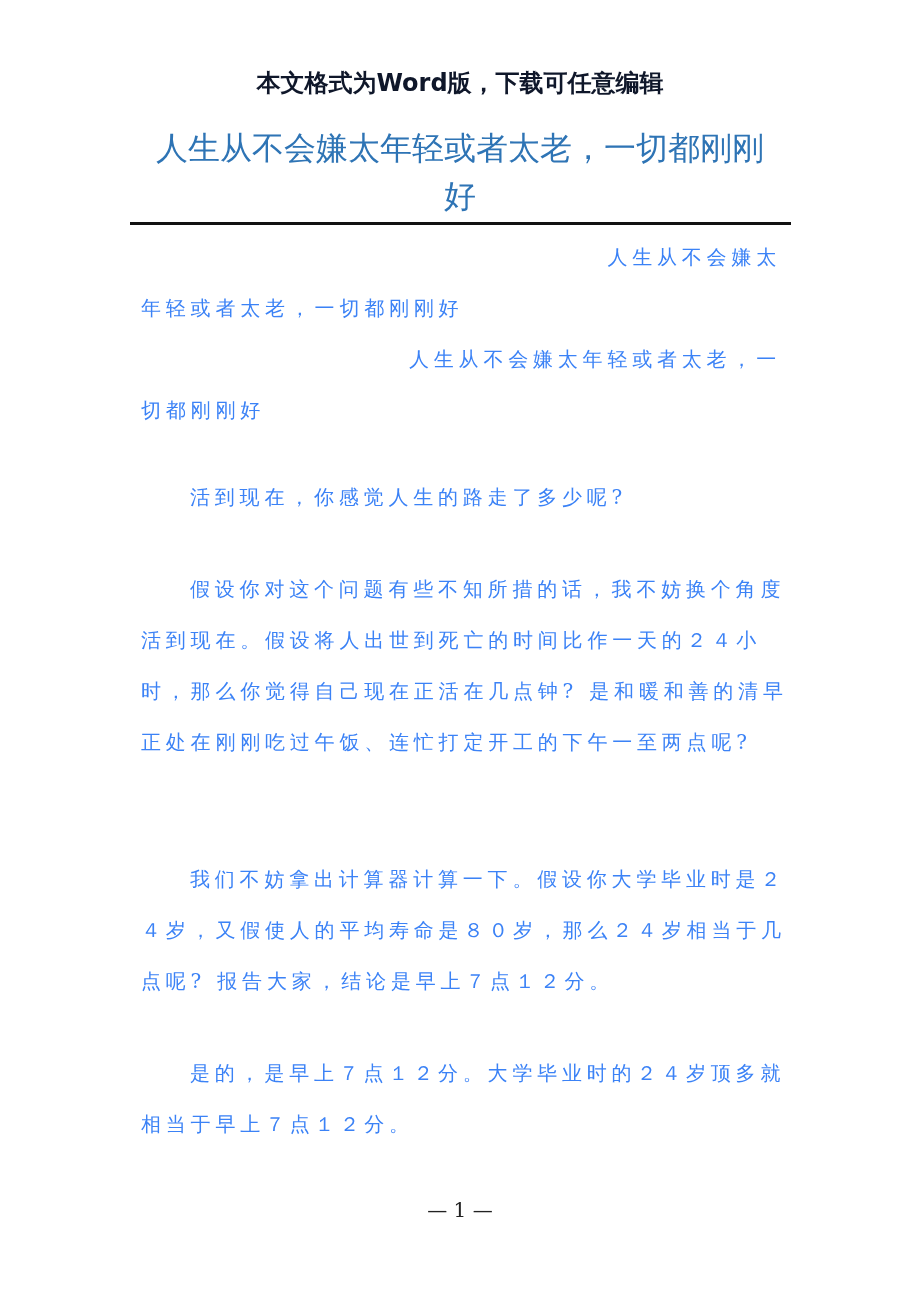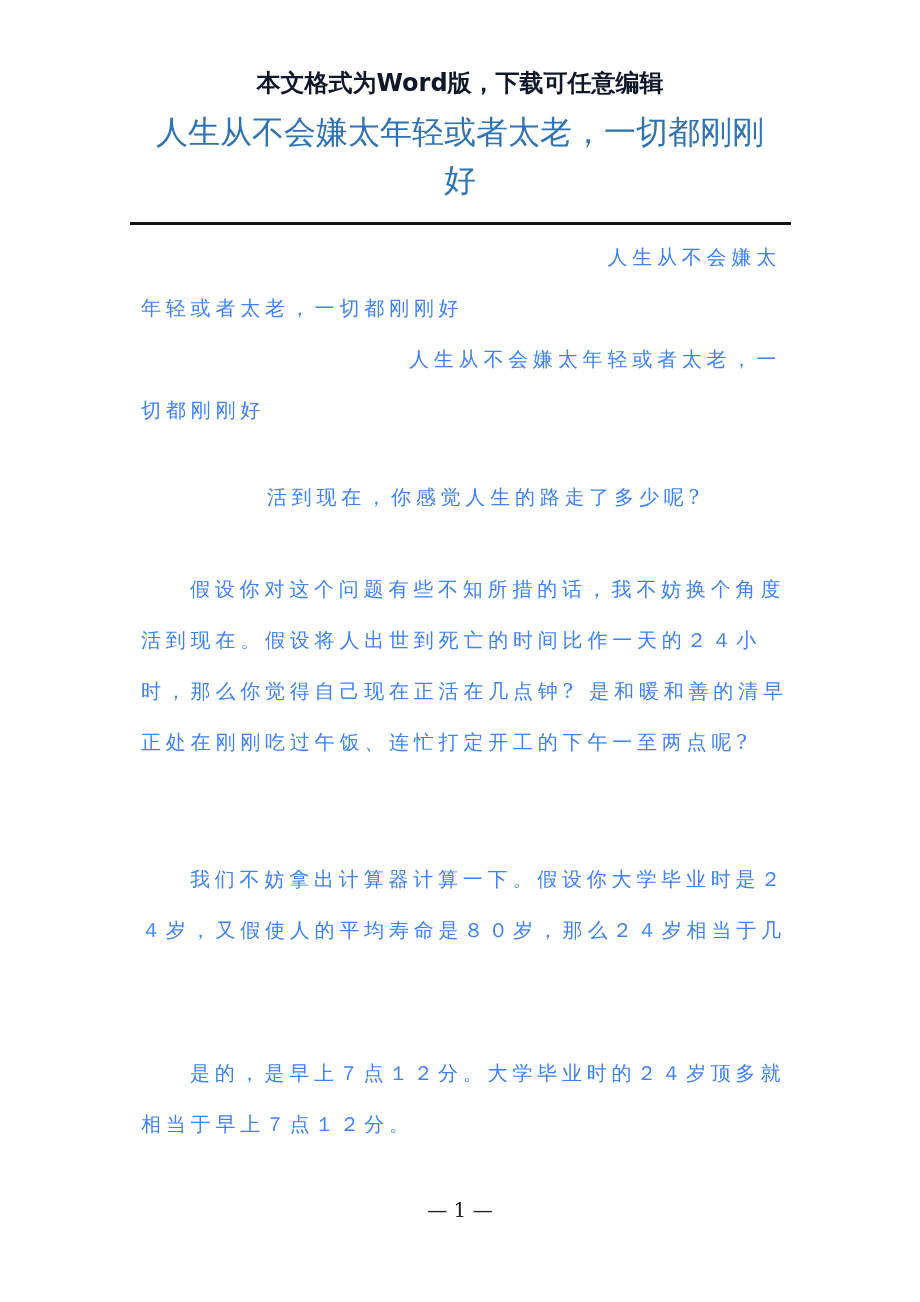--- a/index.html
+++ b/index.html
@@ -23,21 +23,21 @@
       text-align: center;
       font-family: "DejaVu Sans", sans-serif;
       font-weight: bold;
       font-size: 24px;
       line-height: 34px;
       color: #0f172a;
       letter-spacing: 0px;
     }
     .title {
       position: absolute;
-      top: 108px;
+      top: 124px;
       left: 130px;
       width: 660px;
       text-align: center;
       font-family: "DejaVu Sans", sans-serif;
       font-size: 32px;
       line-height: 48px;
       color: #2e74b5;
     }
     .rule {
       position: absolute;
@@ -55,21 +55,21 @@
       letter-spacing: 4.8px;
       line-height: 51px;
       color: #3b82f6;
     }
     .line {
       display: block;
       white-space: nowrap;
       height: 51px;
     }
     .right { text-align: right; }
-    .indent { padding-left: 49px; text-align: center; }
+    .indent { padding-left: 49px; }
     .footer {
       position: absolute;
       top: 1196px;
       left: 0;
       width: 920px;
       text-align: center;
       font-size: 20px;
       line-height: 28px;
       color: #222222;
     }
@@ -102,20 +102,21 @@
   <div class="body-text" style="top:564px;">
     <span class="line indent">假设你对这个问题有些不知所措的话，我不妨换个角度</span>
     <span class="line">活到现在。假设将人出世到死亡的时间比作一天的２４小</span>
     <span class="line">时，那么你觉得自己现在正活在几点钟? 是和暖和善的清早</span>
     <span class="line">正处在刚刚吃过午饭、连忙打定开工的下午一至两点呢?</span>
   </div>
 
   <div class="body-text" style="top:854px;">
     <span class="line indent">我们不妨拿出计算器计算一下。假设你大学毕业时是２</span>
     <span class="line">４岁，又假使人的平均寿命是８０岁，那么２４岁相当于几</span>
+    <span class="line">点呢? 报告大家，结论是早上７点１２分。</span>
   </div>
 
   <div class="body-text" style="top:1048px;">
     <span class="line indent">是的，是早上７点１２分。大学毕业时的２４岁顶多就</span>
     <span class="line">相当于早上７点１２分。</span>
   </div>
 
   <div class="footer">— 1 —</div>
 
 </div>

